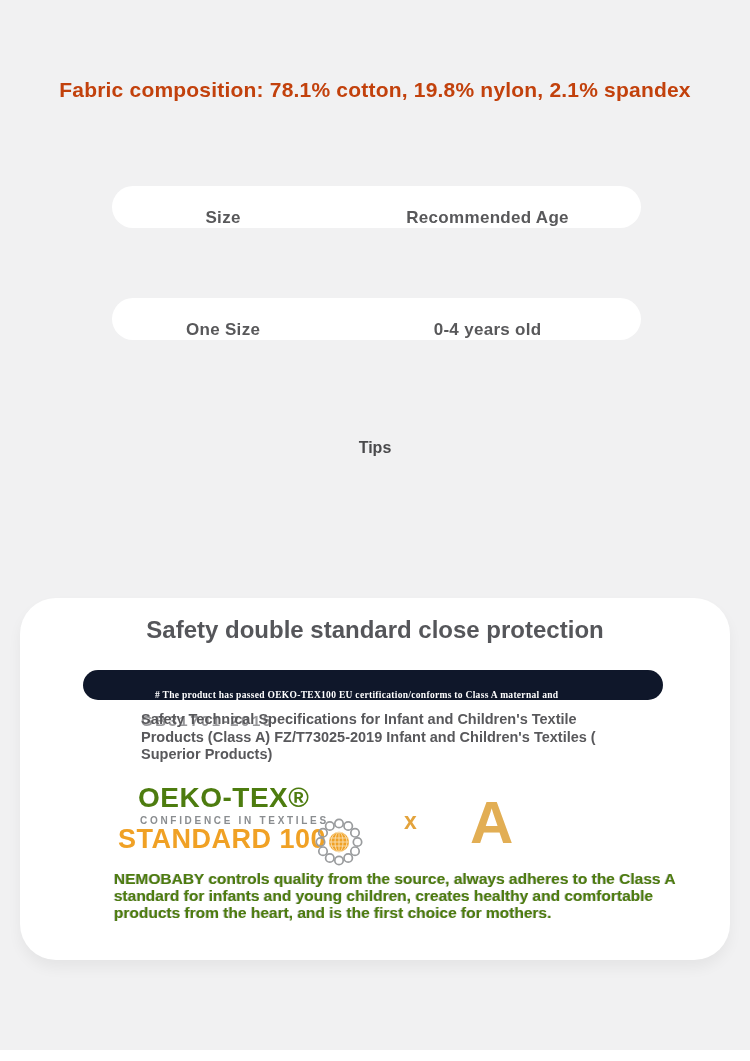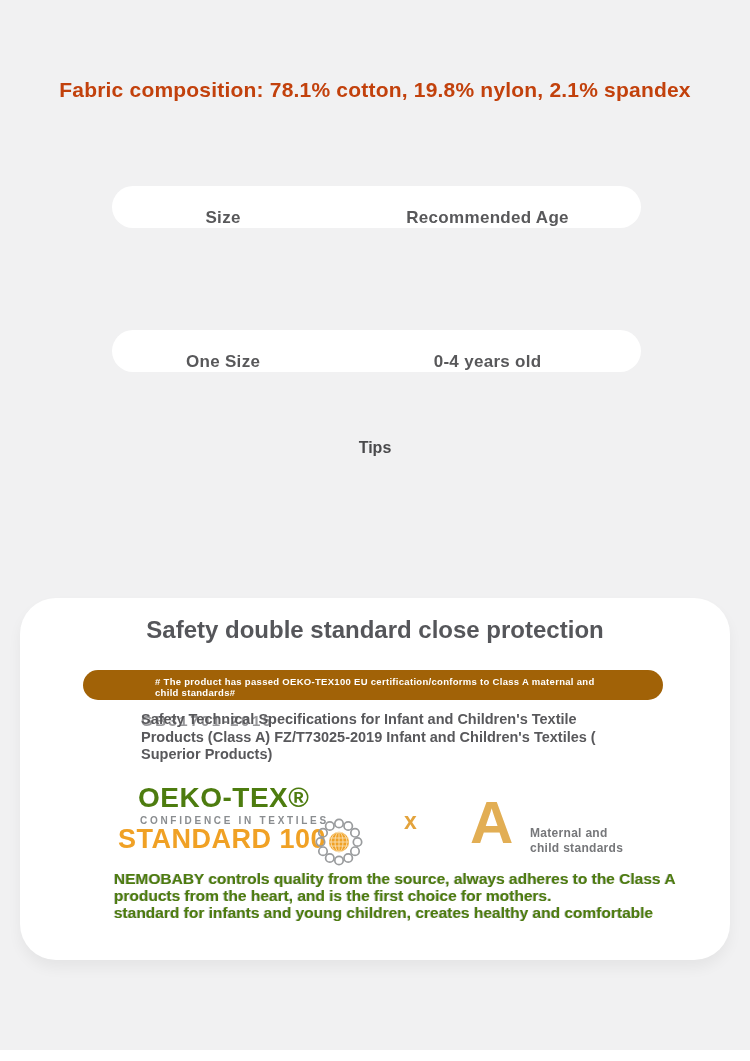--- a/index.html
+++ b/index.html
@@ -10,35 +10,35 @@
   .fabric-title{position:absolute;top:78px;left:0;width:750px;text-align:center;
     font-size:21px;font-weight:bold;color:#c2410c;letter-spacing:.2px;}
 
   
   .pill-row{position:absolute;left:112px;width:529px;height:42px;background:#ffffff;
     border-radius:22px;display:flex;align-items:flex-end;}
   .pill-row .col1{width:42%;text-align:center;}
   .pill-row .col2{width:58%;text-align:center;}
   .pill-row span{font-size:17px;font-weight:bold;color:#58585a;letter-spacing:.3px;}
   #header-row{top:186px;}
-  #data-row{top:298px;margin-top:32px;}
+  #data-row{top:298px;}
 
   
   .tips-title{position:absolute;top:439px;left:0;width:750px;text-align:center;
     font-size:16px;font-weight:bold;color:#4a4a4c;}
   .tips-body{position:absolute;top:467px;left:79px;width:560px;
     font-size:13px;font-weight:bold;color:#4d4d4f;line-height:15px;}
 
   
   .card{position:absolute;top:598px;left:20px;width:710px;height:362px;background:#ffffff;
     border-radius:36px;box-shadow:0 8px 14px rgba(0,0,0,.05);}
   .card-title{position:absolute;top:18px;left:0;width:710px;text-align:center;
     font-size:24px;font-weight:bold;color:#55565a;}
-  .banner{position:absolute;top:72px;left:63px;width:580px;height:30px;background:#a16207;
-    border-radius:15px;box-sizing:border-box;padding:6px 0 0 72px;}
+  .banner{position:absolute;top:72px;left:63px;width:580px;height:30px;background:#0f172a;
+    border-radius:15px;box-sizing:border-box;padding:20px 0 0 72px;font-family:Liberation Serif, serif;}
   .banner div{font-size:9.5px;font-weight:bold;color:#ffffff;line-height:11px;letter-spacing:.3px;}
   .ghost-code{position:absolute;top:114px;left:121px;font-size:15px;font-weight:bold;
     color:#97979a;letter-spacing:2.5px;}
   .spec{position:absolute;top:113px;left:121px;width:470px;}
   .spec div{font-size:14.5px;font-weight:bold;color:#58585b;line-height:17.5px;}
 
   
   .oeko-brand{position:absolute;top:186px;left:118px;font-size:28px;font-weight:bold;
     color:#4d7c0f;letter-spacing:.5px;line-height:28px;}
   .oeko-tagline{position:absolute;top:217px;left:120px;font-size:10px;font-weight:bold;
@@ -122,28 +122,24 @@
         <line x1="14.5" y1="28" x2="33.5" y2="28"></line>
         <ellipse cx="24" cy="24" rx="4" ry="10"></ellipse>
         <ellipse cx="24" cy="24" rx="8" ry="10"></ellipse>
         <line x1="24" y1="14" x2="24" y2="34"></line>
       </g>
     </svg>
 
     <div class="sep-x">x</div>
 
     <div class="class-a-letter">A</div>
-    <div class="class-a-label">
-      <div>Maternal and</div>
-      <div>child standards</div>
-    </div>
 
     <div class="footer-par">
       <div>NEMOBABY controls quality from the source, always adheres to the Class A</div>
+      <div>standard for infants and young children, creates healthy and comfortable</div>
       <div>products from the heart, and is the first choice for mothers.</div>
-      <div>standard for infants and young children, creates healthy and comfortable</div>
     </div>
 
   </div>
 
   <div class="bottom-strip"></div>
 
 </div>
 
 </body></html>

